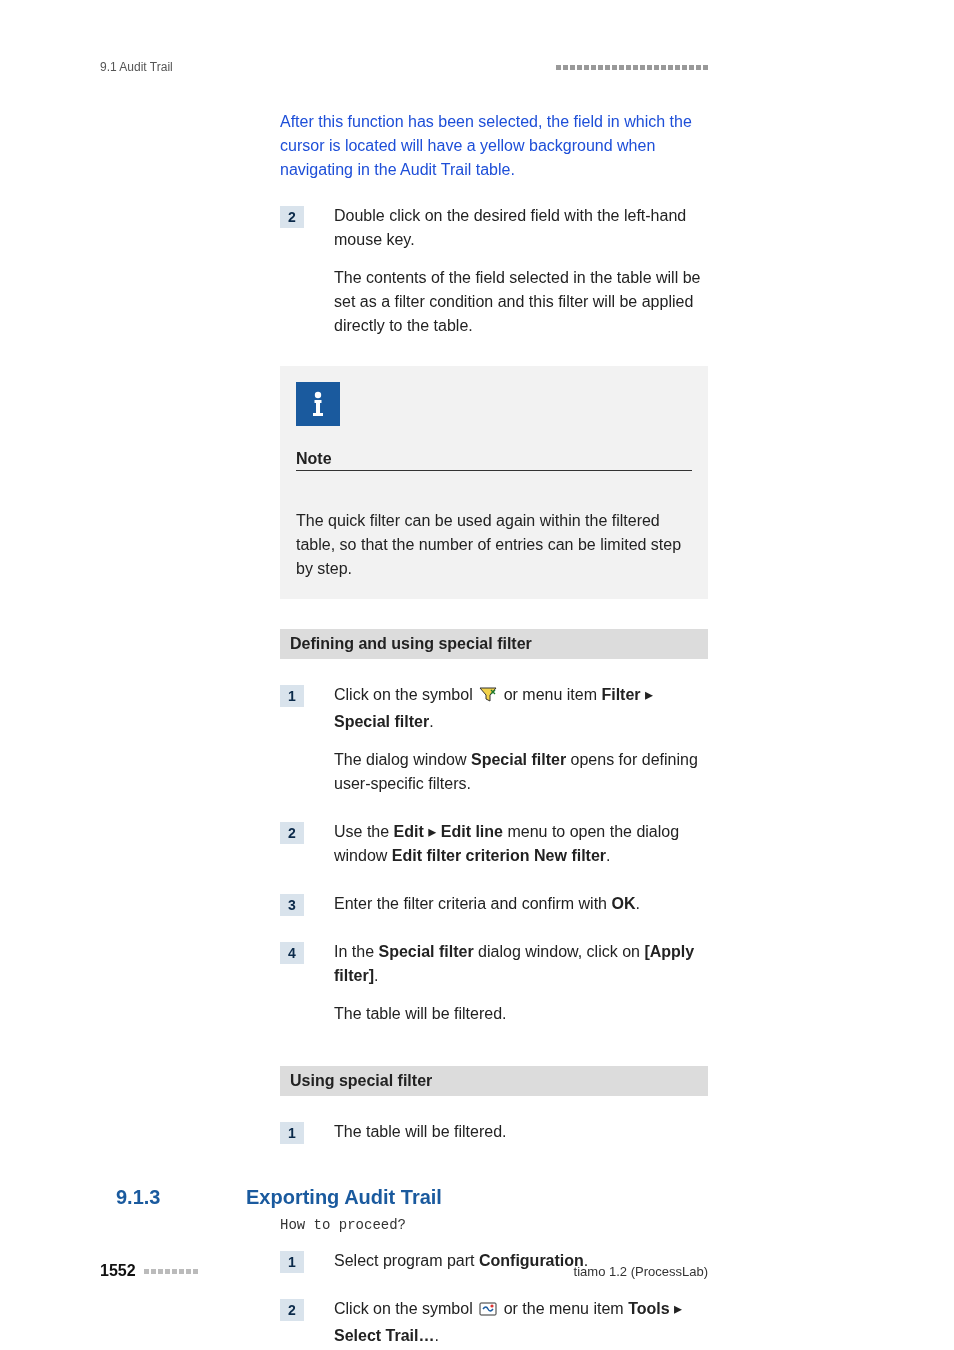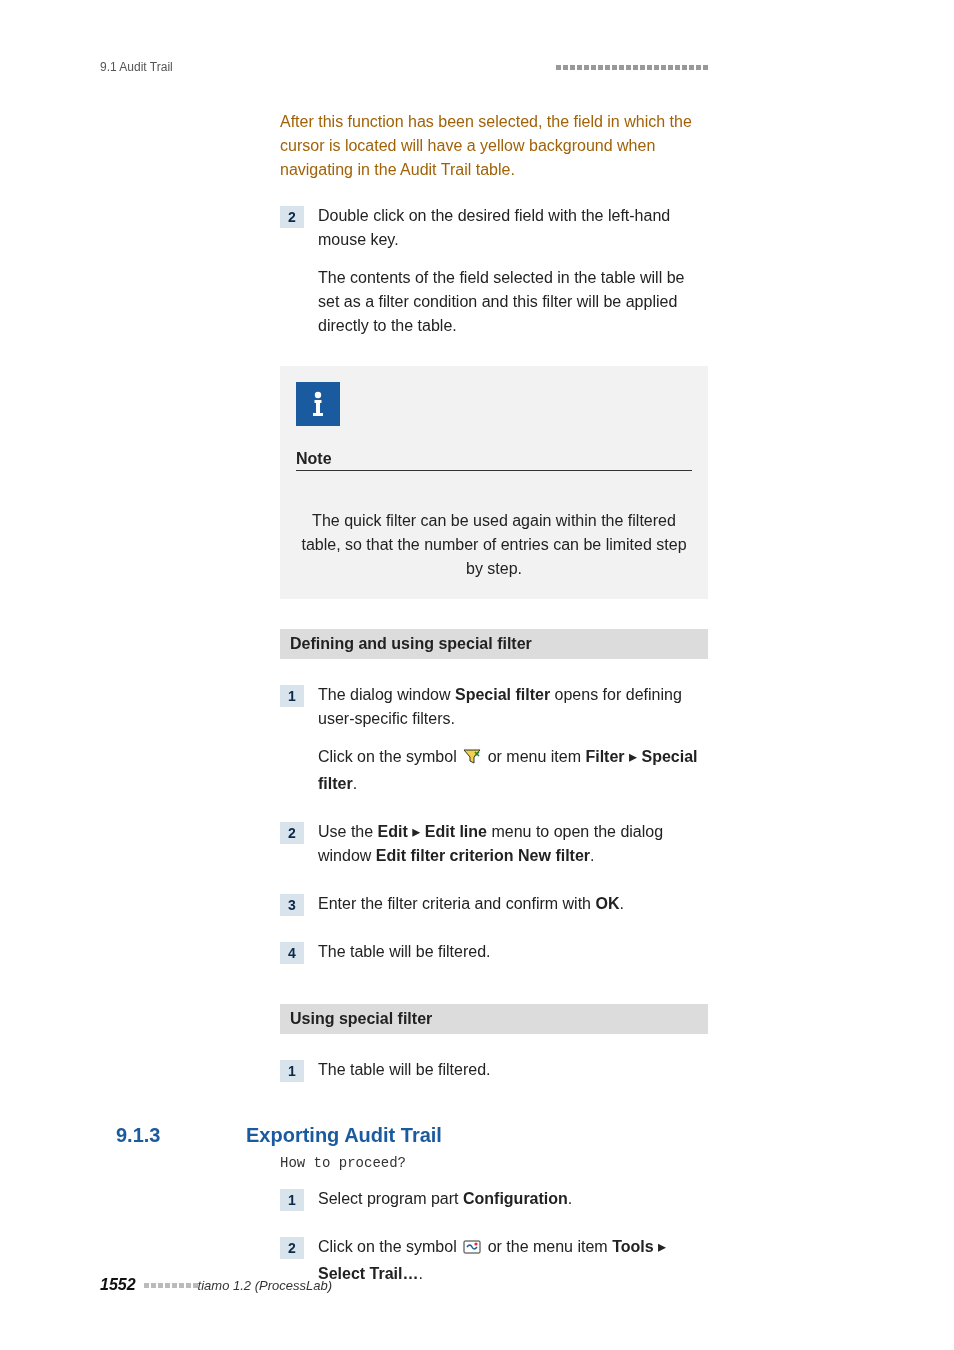--- a/index.html
+++ b/index.html
@@ -34,21 +34,21 @@
     background: #999;
     display: inline-block;
   }
   .content {
     margin-left: 180px;
   }
   .paragraph {
     font-size: 16px;
     line-height: 1.5;
     margin: 0 0 22px 0;
-    color: #a16207;
+    color: #1d4ed8;
   }
   .step-row {
     display: flex;
     align-items: flex-start;
     margin-bottom: 10px;
   }
   .step-num {
     min-width: 24px;
     height: 22px;
     background: #d9e3ec;
@@ -60,21 +60,21 @@
     margin-right: 14px;
     margin-top: 2px;
     flex-shrink: 0;
   }
   .step-body {
     font-size: 16px;
     line-height: 1.5;
     flex: 1;
   }
   .step-body p {
-    margin: 0 0 14px 0;
+    margin: 0 0 14px 16px;
   }
   .note-box {
     margin: 14px 0 30px 0;
     background: #f2f2f2;
     padding: 16px 16px 18px 16px;
     display: flex;
     align-items: flex-start;
     gap: 22px;
     flex-direction: column;
   }
@@ -93,21 +93,20 @@
     font-weight: 700;
     font-size: 16px;
     border-bottom: 1px solid #333;
     padding-bottom: 2px;
     margin-bottom: 38px;
     display: block;
   }
   .note-text {
     font-size: 16px;
     line-height: 1.5;
-    text-align: center;
   }
   .section-bar {
     background: #dcdcdc;
     font-weight: 700;
     font-size: 16px;
     padding: 6px 10px;
     margin: 26px 0 24px 0;
   }
   .inline-icon {
     display: inline-block;
@@ -134,29 +133,28 @@
   }
   .howto {
     font-size: 14px;
     color: #333;
     margin-left: 180px;
     margin-bottom: 16px;
     font-family: Liberation Mono, monospace;
   }
   .footer {
     position: absolute;
-    bottom: 56px;
+    bottom: 70px;
     left: 100px;
     right: 100px;
     display: flex;
-    justify-content: flex-start;
+    justify-content: space-between;
     align-items: center;
     font-size: 13px;
     color: #333;
-    font-style: italic;
   }
   .footer-left {
     display: flex;
     align-items: center;
     gap: 8px;
   }
   .page-number {
     font-weight: 700;
     font-size: 16px;
     color: #111;
@@ -231,36 +229,36 @@
         <span class="note-title">Note</span>
         <div class="note-text">The quick filter can be used again within the filtered table, so that the number of entries can be limited step by step.</div>
       </div>
     </div>
 
     <div class="section-bar">Defining and using special filter</div>
 
     <div class="step-row">
       <div class="step-num">1</div>
       <div class="step-body">
-        <p>
-          <span>The dialog window </span><strong>Special filter</strong><span> opens for defining user-specific filters.</span>
-        </p>
         <p>
           <span>Click on the symbol </span>
           <span class="inline-icon">
             <svg width="18" height="16" viewBox="0 0 18 16">
               <path d="M1 1 L17 1 L11 8 L11 14 L7 12 L7 8 Z" fill="#f2d24a" stroke="#333" stroke-width="1"></path>
               <path d="M12 3 L16 7 M12 7 L16 3" stroke="#1d7a2e" stroke-width="1.4"></path>
             </svg>
           </span>
           <span> or menu item </span>
           <strong>Filter</strong>
           <span> ▸ </span>
           <strong>Special filter</strong><span>.</span>
         </p>
+        <p>
+          <span>The dialog window </span><strong>Special filter</strong><span> opens for defining user-specific filters.</span>
+        </p>
       </div>
     </div>
 
     <div class="step-row">
       <div class="step-num">2</div>
       <div class="step-body">
         <p>
           <span>Use the </span><strong>Edit</strong><span> ▸ </span><strong>Edit line</strong><span> menu to open the dialog window </span><strong>Edit filter criterion New filter</strong><span>.</span>
         </p>
       </div>
@@ -271,20 +269,23 @@
       <div class="step-body">
         <p>
           <span>Enter the filter criteria and confirm with </span><strong>OK</strong><span>.</span>
         </p>
       </div>
     </div>
 
     <div class="step-row">
       <div class="step-num">4</div>
       <div class="step-body">
+        <p>
+          <span>In the </span><strong>Special filter</strong><span> dialog window, click on </span><strong>[Apply filter]</strong><span>.</span>
+        </p>
         <p>The table will be filtered.</p>
       </div>
     </div>
 
     <div class="section-bar">Using special filter</div>
 
     <div class="step-row">
       <div class="step-num">1</div>
       <div class="step-body">
         <p>The table will be filtered.</p>

